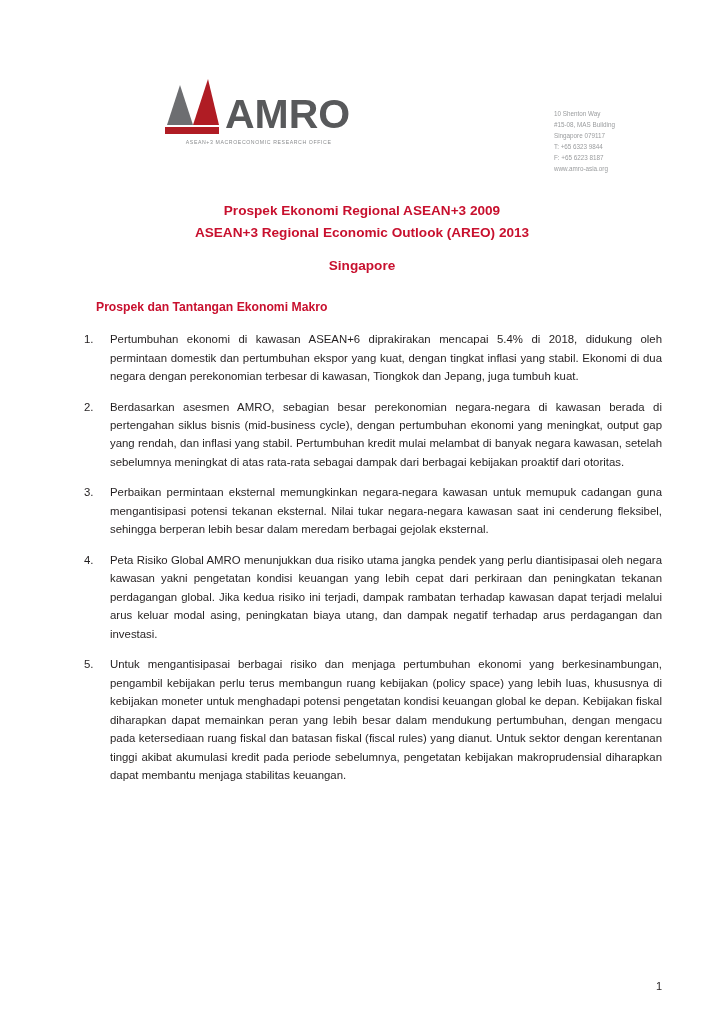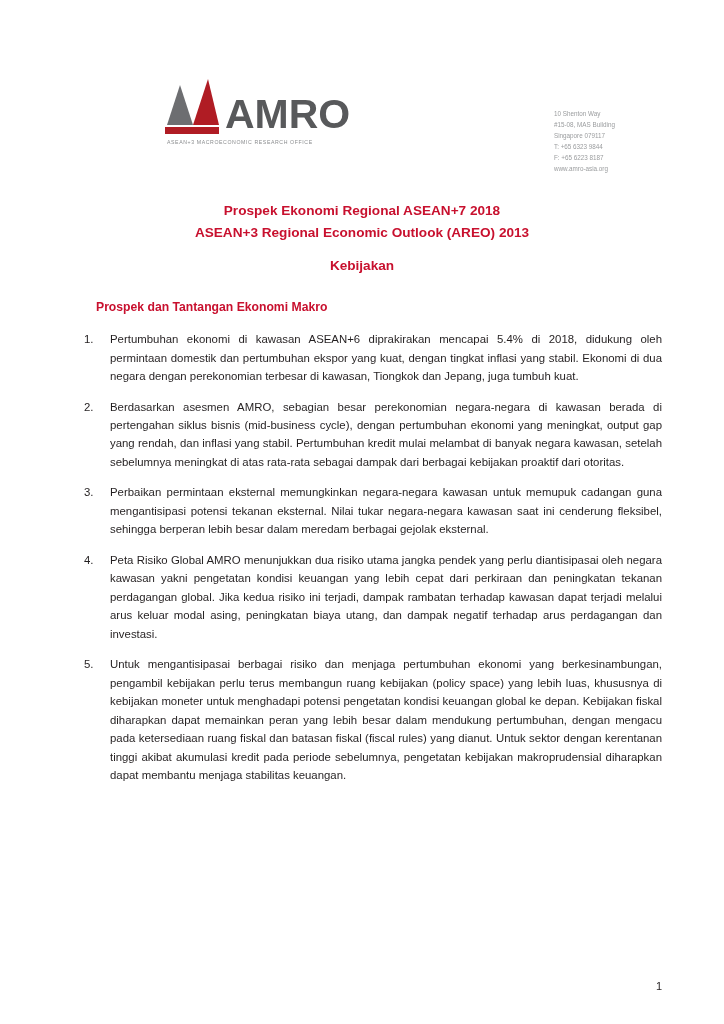--- a/index.html
+++ b/index.html
@@ -26,21 +26,21 @@
   
   .header {
     display: flex;
     align-items: flex-start;
     justify-content: space-between;
     padding-top: 78px;
   }
   .logo-block {
     display: flex;
     flex-direction: column;
-    align-items: flex-start;
+    align-items: center;
     margin-left: 105px;
   }
   .logo-row {
     display: flex;
     align-items: flex-end;
   }
   .logo-mark {
     width: 54px;
     height: 56px;
     position: relative;
@@ -179,23 +179,23 @@
       <div>#15-08, MAS Building</div>
       <div>Singapore 079117</div>
       <div>T: +65 6323 9844</div>
       <div>F: +65 6223 8187</div>
       <div>www.amro-asia.org</div>
     </div>
 
   </div>
 
   <div class="title-block">
-    <div class="title-line">Prospek Ekonomi Regional ASEAN+7 2018</div>
+    <div class="title-line">Prospek Ekonomi Regional ASEAN+3 2009</div>
     <div class="title-line">ASEAN+3 Regional Economic Outlook (AREO) 2013</div>
-    <div class="subtitle">Kebijakan</div>
+    <div class="subtitle">Singapore</div>
   </div>
 
   <div class="section-heading">Prospek dan Tantangan Ekonomi Makro</div>
 
   <ol class="items">
     <li>
       <span class="num">1.</span>
       <span class="para">Pertumbuhan ekonomi di kawasan ASEAN+6 diprakirakan mencapai 5.4% di 2018, didukung oleh permintaan domestik dan pertumbuhan ekspor yang kuat, dengan tingkat inflasi yang stabil. Ekonomi di dua negara dengan perekonomian terbesar di kawasan, Tiongkok dan Jepang, juga tumbuh kuat.</span>
     </li>
     <li>

